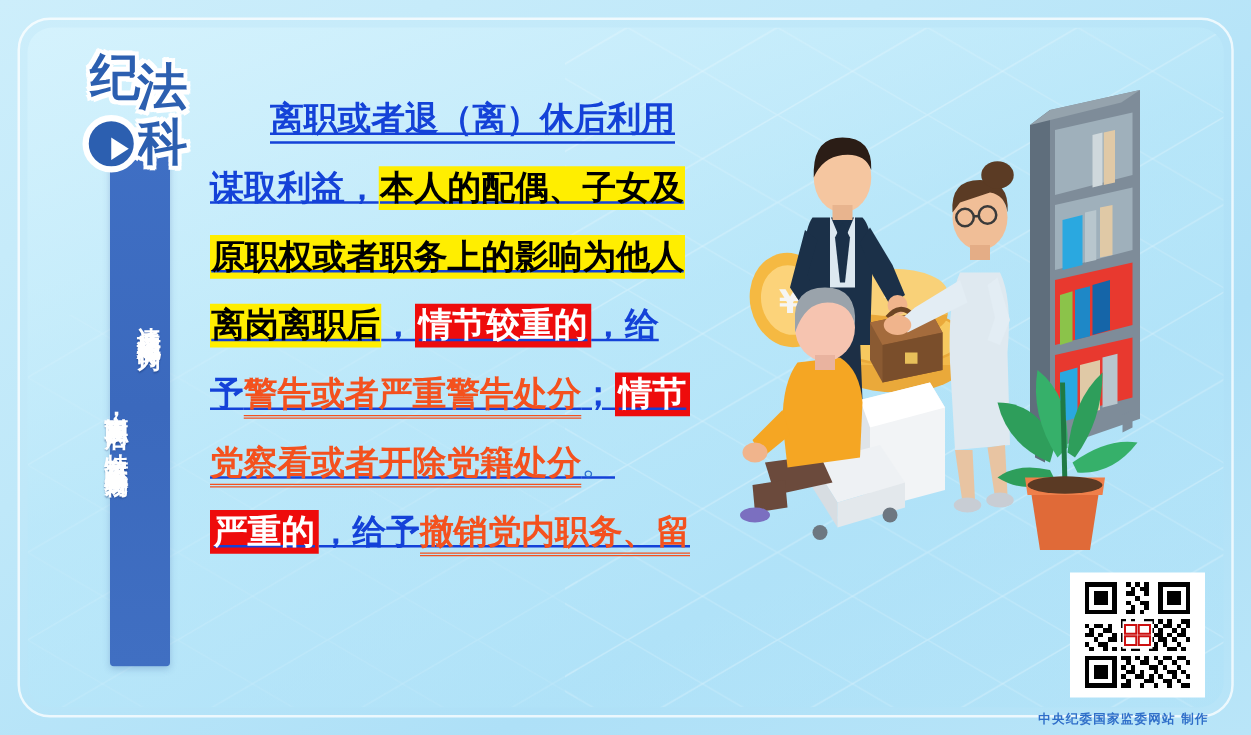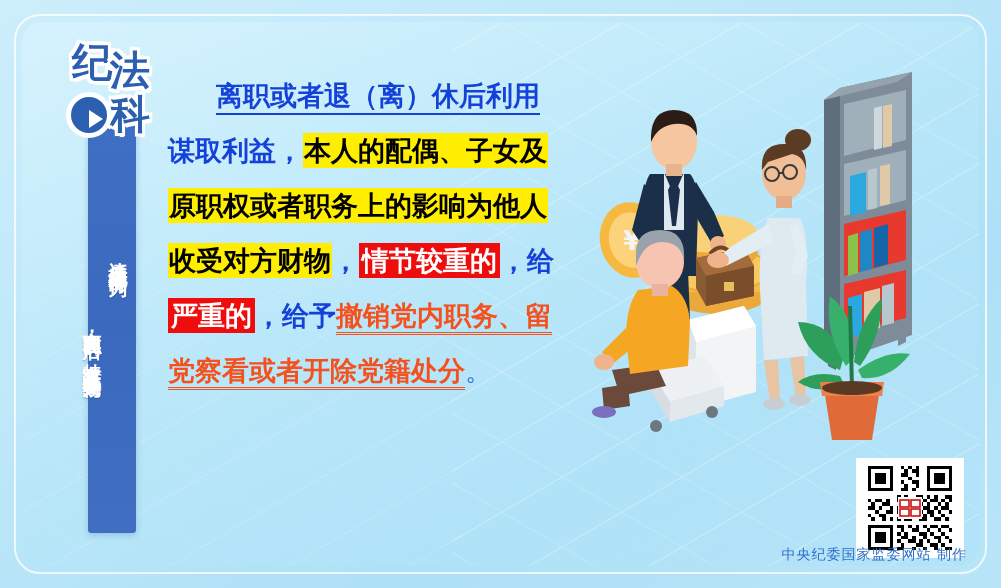--- a/index.html
+++ b/index.html
@@ -76,21 +76,21 @@
   .vtext-l{left:80px;top:152px;height:378px;}
 
   
   .body-text{
     position:absolute;left:168px;top:68px;width:420px;
     font-size:27px;line-height:55px;font-weight:bold;
     color:#1442d8;
     letter-spacing:0px;
     text-align:justify;
   }
-  .line{height:55px;white-space:nowrap;}
+  .line{height:55px;white-space:nowrap;text-decoration:underline;}
   .line.center{text-align:center;}
   .u1{border-bottom:2px solid #1442d8;padding-bottom:2px;}
   .hl{background:#ffee00;color:#000000;padding:2px 1px;}
   .redbox{background:#ee0c0c;color:#ffffff;padding:2px 3px;margin-top:29px;}
   .org-u{
     color:#f4511e;
     border-bottom:3px double #f4511e;
     padding-bottom:1px;
   }
   .dot{color:#2b6fd0;font-weight:normal;}
@@ -106,22 +106,22 @@
   .qr svg{display:block;}
   .qr-logo{
     position:absolute;left:50%;top:50%;transform:translate(-50%,-50%);
     width:24px;height:22px;background:#fff;
     color:#cc1111;font-size:9px;font-weight:bold;line-height:11px;
     text-align:center;
     display:flex;align-items:center;justify-content:center;
   }
 
   .footer{
-    position:absolute;right:34px;bottom:24px;
-    color:#2f6fc9;font-size:14px;font-weight:normal;letter-spacing:1px;
+    position:absolute;right:34px;bottom:6px;
+    color:#2f6fc9;font-size:10px;font-weight:bold;letter-spacing:1px;
   }
 </style>
 </head>
 <body>
 
 <div class="poster">
 
   <div class="frame2"></div>
 
   <div class="grid">
@@ -162,30 +162,33 @@
 
     <div class="line">
       <span>谋取利益，</span><span class="hl">本人的配偶、子女及</span>
     </div>
 
     <div class="line">
       <span class="hl">原职权或者职务上的影响为他人</span>
     </div>
 
     <div class="line">
-      <span class="hl">收受对方财物</span><span>，</span><span class="redbox">情节较重的</span><span>，给</span>
-    </div>
-
+      <span class="hl">离岗离职后</span><span>，</span><span class="redbox">情节较重的</span><span>，给</span>
+    </div>
+
+    <div class="line">
+      <span>予</span><span class="org-u">警告或者严重警告处分</span><span>；</span><span class="redbox">情节</span>
+    </div>
+
+    <div class="line">
+      <span class="org-u">党察看或者开除党籍处分</span><span class="dot">。</span>
+    </div>
 
     <div class="line">
       <span class="redbox">严重的</span><span>，给予</span><span class="org-u">撤销党内职务、留</span>
-    </div>
-
-    <div class="line">
-      <span class="org-u">党察看或者开除党籍处分</span><span class="dot">。</span>
     </div>
 
   </div>
 
   <div class="illus">
     <svg width="400" height="420" viewBox="0 0 400 420">
 
       <g>
         <polygon points="248,18 320,2 320,265 248,290" fill="#7e8c99"></polygon>
         <polygon points="248,18 248,290 232,280 232,30" fill="#5f6e7c"></polygon>

